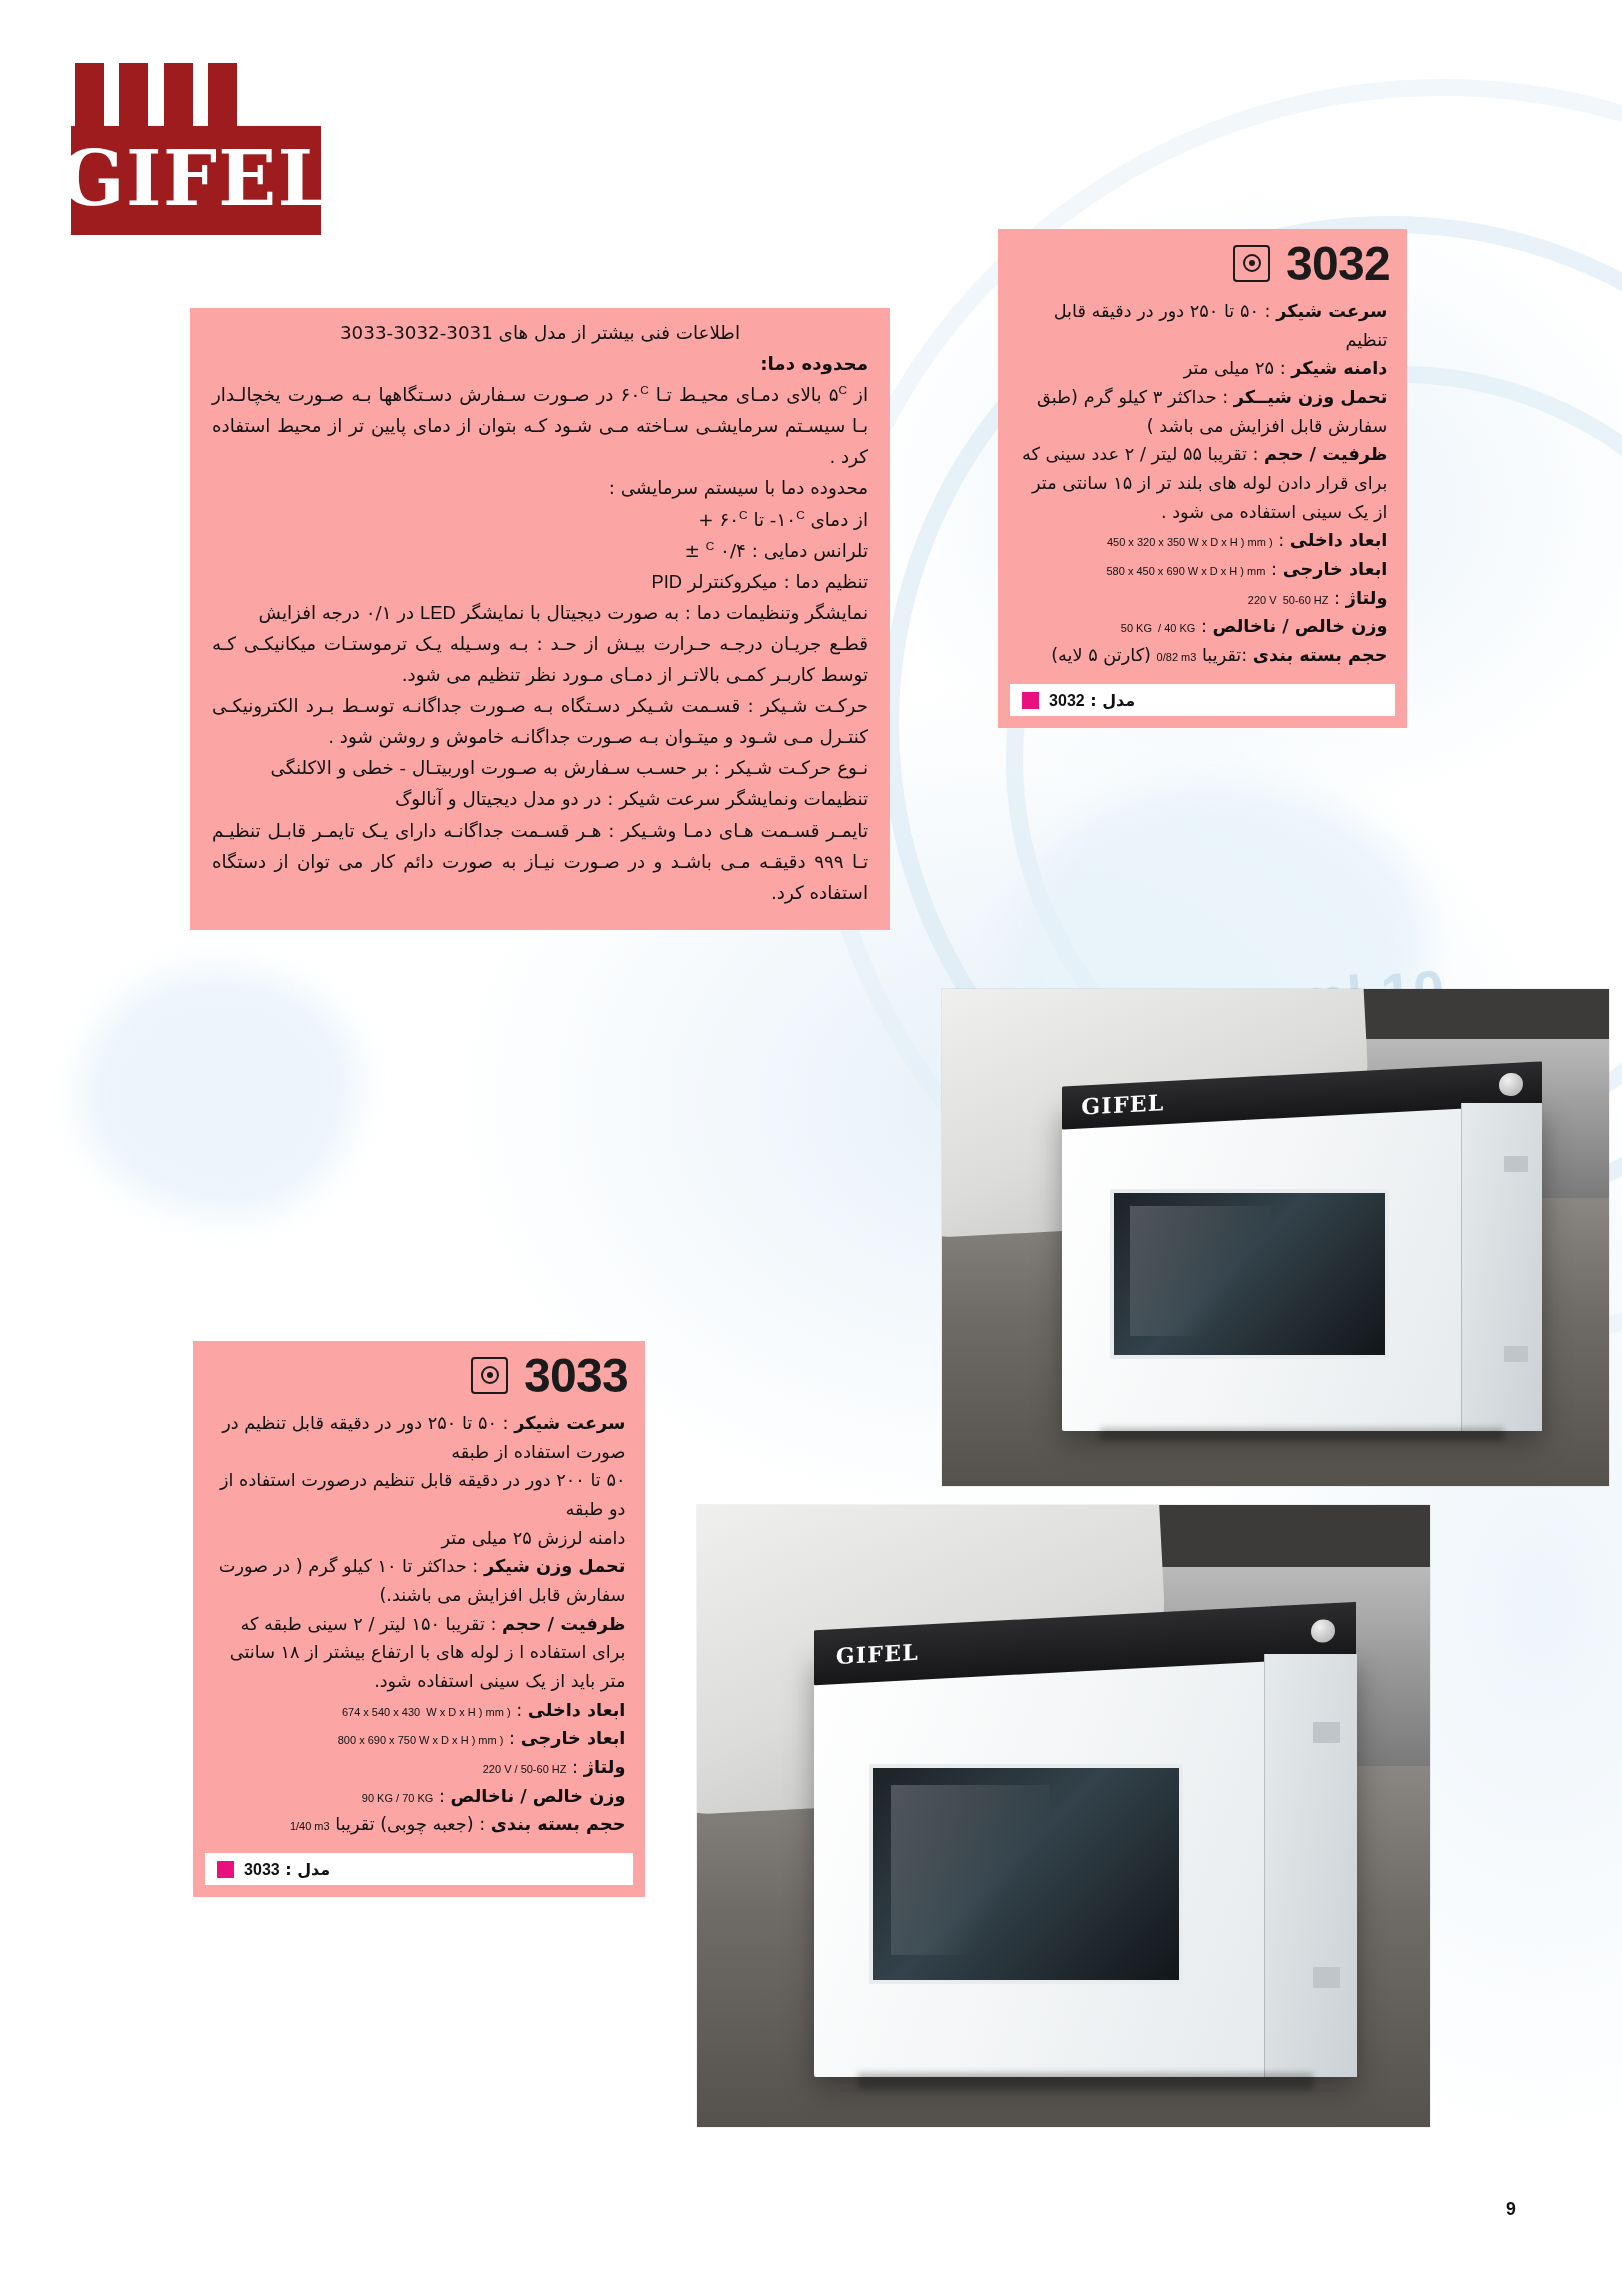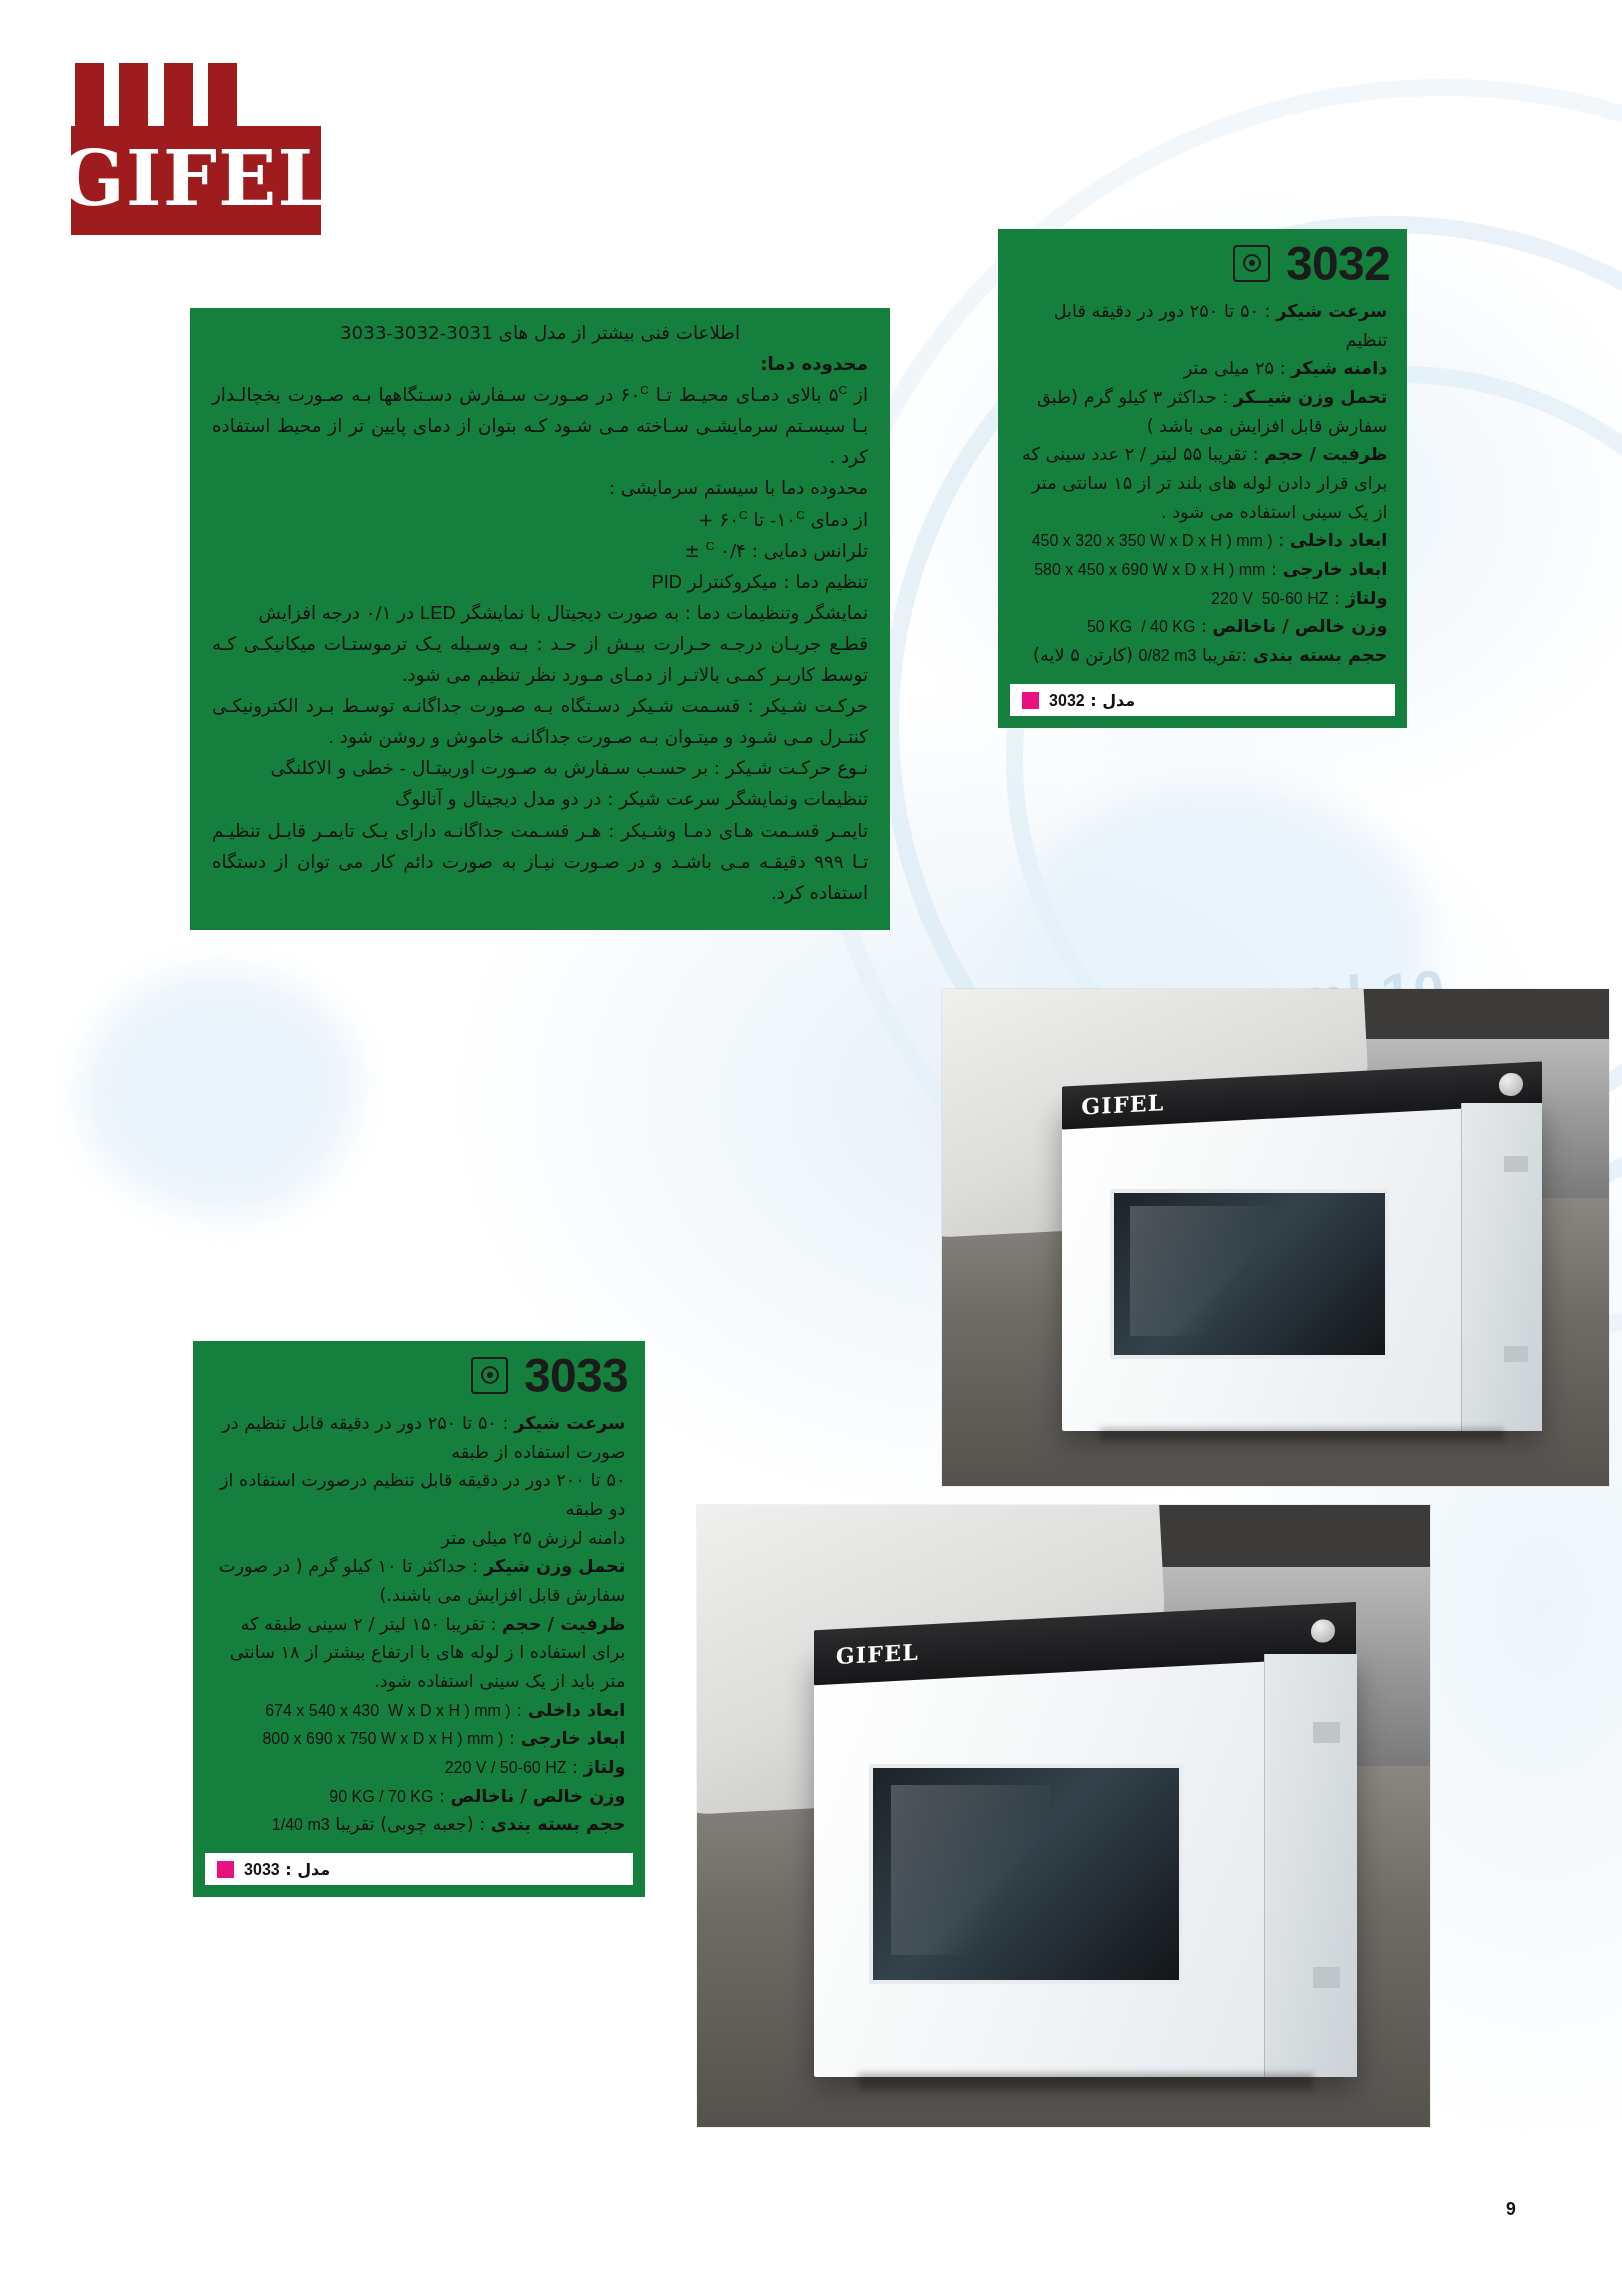--- a/index.html
+++ b/index.html
@@ -96,21 +96,21 @@
     font-weight: bold;
     font-size: 76px;
     letter-spacing: 1.3px;
     line-height: 1;
     margin-top: -2.6px;
   }
 
   
   .panel {
     position: absolute;
-    background: #15803d;
+    background: #fca5a5;
     box-sizing: border-box;
   }
   .panel-head {
     display: flex;
     align-items: center;
     gap: 15.7px;
     padding: 6.5px 17px 3.9px 17px;
   }
   .model-num {
     font-family: "Liberation Sans", sans-serif;
@@ -162,21 +162,21 @@
     line-height: 1.62;
     color: #111;
     font-family: "DejaVu Sans", sans-serif;
   }
   .spec-line b { font-weight: bold; }
   .spec-line .lat {
     direction: ltr;
     unicode-bidi: embed;
     display: inline-block;
     font-family: "Liberation Sans", sans-serif;
-    font-size: 16px;
+    font-size: 11px;
   }
 
   .model-footer {
     display: flex;
     align-items: center;
     justify-content: flex-end;
     gap: 10.5px;
     background: #ffffff;
     margin: 6.5px 11.8px 11.8px 11.8px;
     padding: 6.5px 11.8px;

